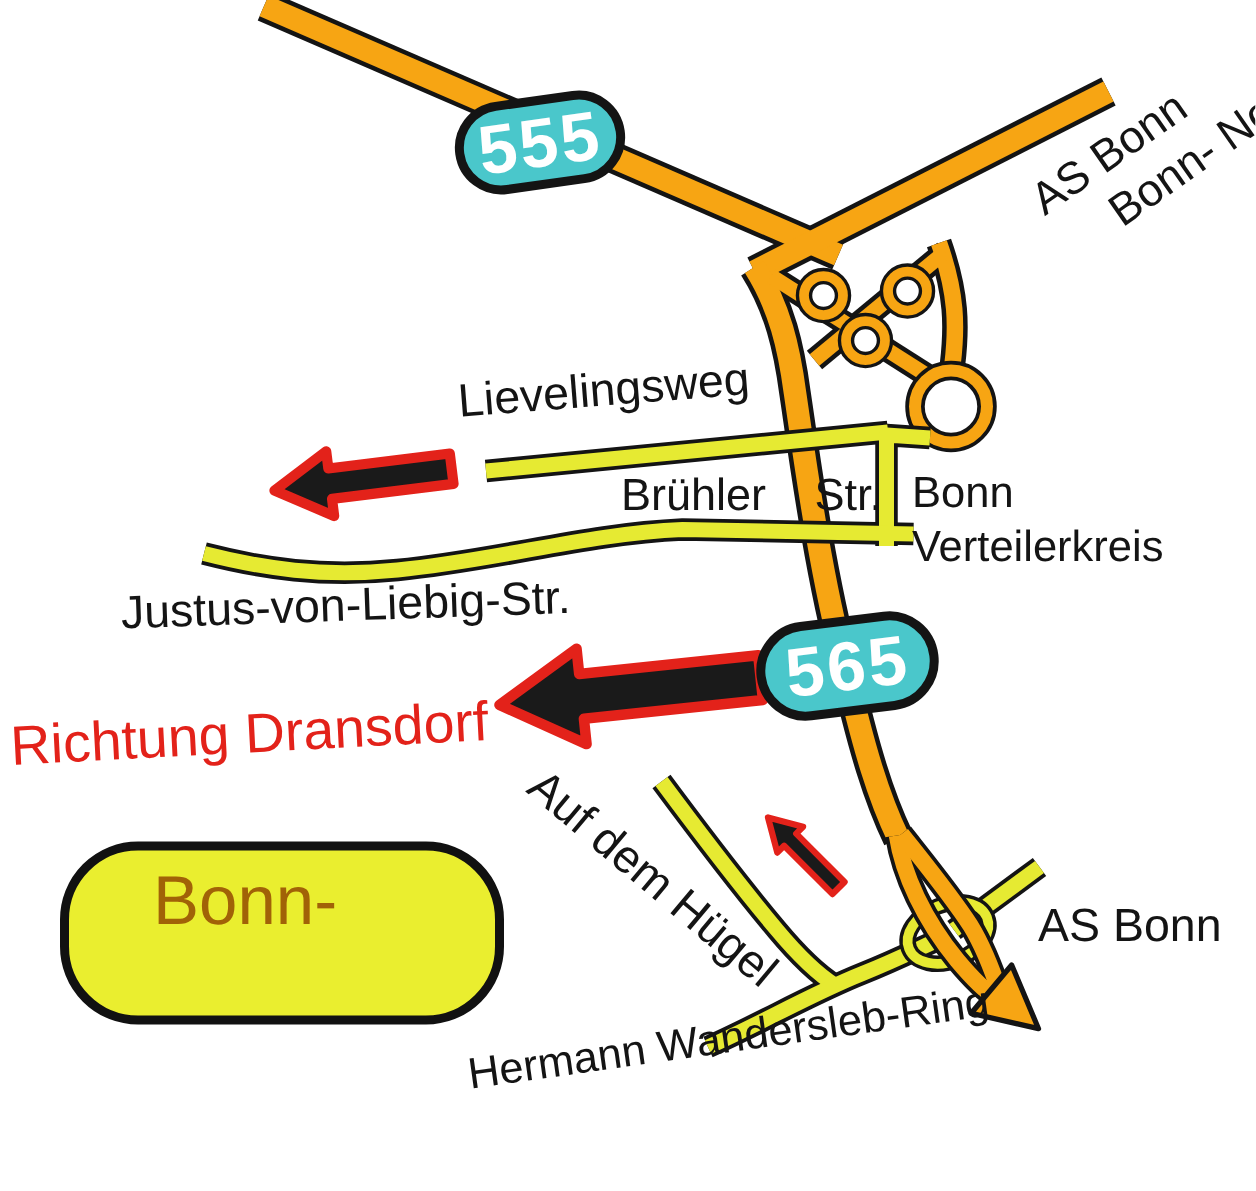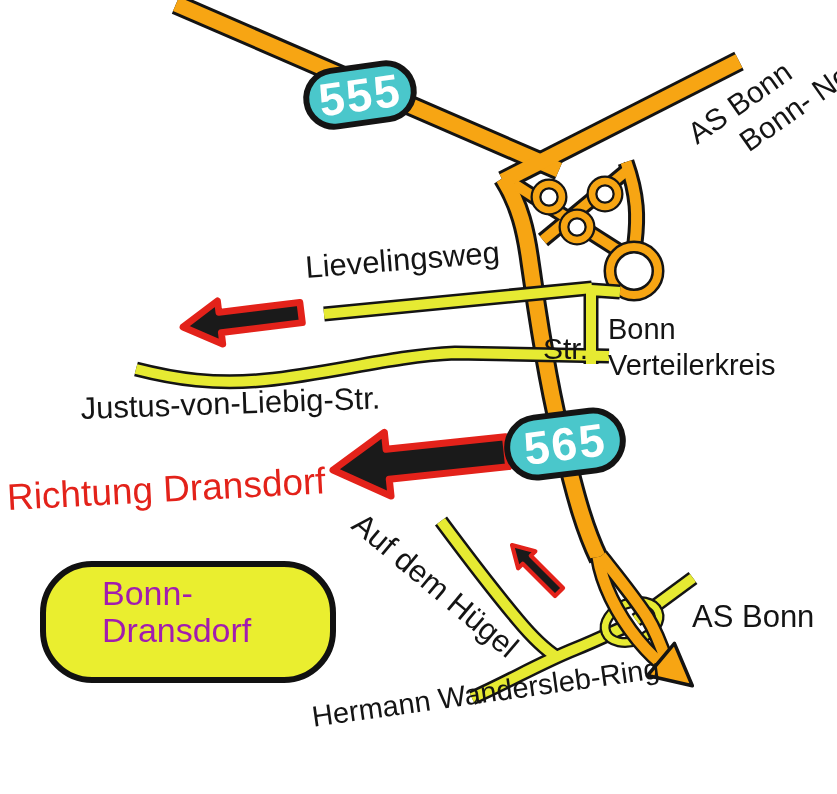--- a/index.html
+++ b/index.html
@@ -18,21 +18,21 @@
     background:#4AC7CB;border:6px solid #141414;border-radius:34px;
     color:#ffffff;font-weight:bold;font-size:46px;letter-spacing:2px;
     box-sizing:border-box;
   }
   .dest-box{
     position:absolute;left:40px;top:561px;width:296px;height:122px;
     background:#EAEE2F;border:6px solid #111111;border-radius:52px;
     box-sizing:border-box;padding:8px 0 0 56px;
   }
   .dest-box .line{
-    display:block;color:#a21caf;font-size:34px;line-height:1.1;font-weight:400;
+    display:block;color:#a16207;font-size:46px;line-height:1.1;font-weight:400;
   }
   .red-note{color:#E3221A;}
 </style>
 </head>
 <body>
 
 <div class="map-root">
 
   <svg width="837" height="794" viewBox="0 0 837 794">
 
@@ -108,21 +108,22 @@
 
   <div class="badge" style="left:303px;top:64px;width:114px;height:62px;transform:rotate(-8deg);">
     <span>555</span>
   </div>
   <div class="badge" style="left:504px;top:411px;width:122px;height:66px;transform:rotate(-7deg);">
     <span>565</span>
   </div>
 
   <div class="lbl" style="left:304px;top:250px;font-size:31px;transform:rotate(-4.5deg);">Lievelingsweg</div>
 
-  <div class="lbl" style="left:543px;top:332px;font-size:30px;">Str.</div>
+  <div class="lbl" style="left:414px;top:314px;font-size:30px;">Brühler</div>
+  <div class="lbl" style="left:543px;top:314px;font-size:30px;">Str.</div>
 
   <div class="lbl" style="left:608px;top:311px;font-size:29px;line-height:36px;">
     <span class="line">Bonn</span>
     <span class="line">Verteilerkreis</span>
   </div>
 
   <div class="lbl" style="left:80px;top:391px;font-size:31px;transform:rotate(-2deg);">Justus-von-Liebig-Str.</div>
 
   <div class="lbl" style="left:681px;top:122px;font-size:30px;line-height:36px;transform:rotate(-35deg);">
     <span class="line">AS Bonn</span>
@@ -134,16 +135,15 @@
   <div class="lbl" style="left:368px;top:506px;font-size:31px;transform:rotate(40deg);">Auf dem Hügel</div>
 
   <div class="lbl" style="left:310px;top:701px;font-size:29px;transform:rotate(-8deg);">Hermann Wandersleb-Ring</div>
 
   <div class="lbl" style="left:692px;top:598px;font-size:31px;line-height:38px;">
     <span class="line">AS Bonn</span>
   </div>
 
   <div class="dest-box">
     <span class="line">Bonn-</span>
-    <span class="line">Dransdorf</span>
   </div>
 
 </div>
 
 </body></html>

